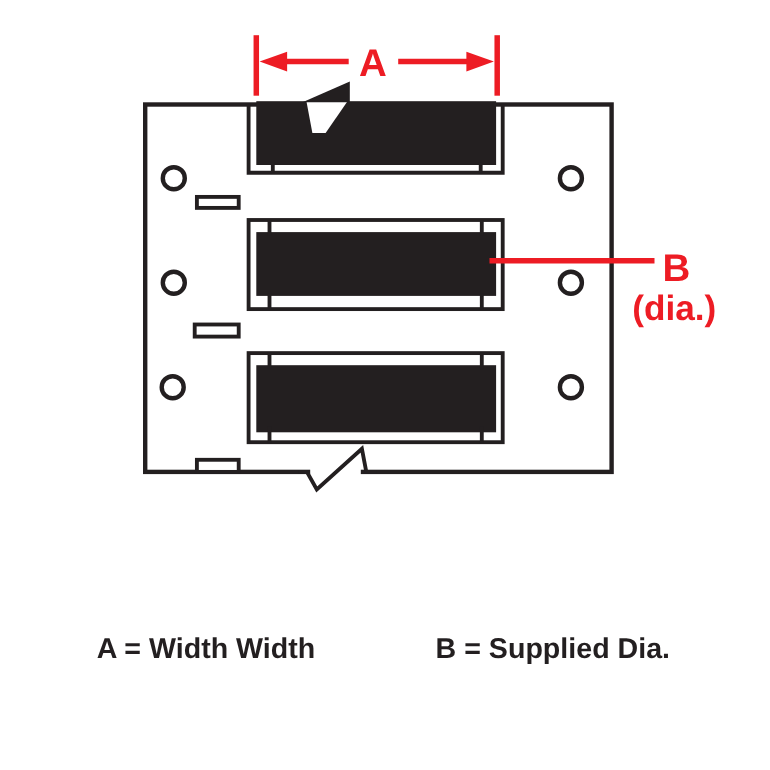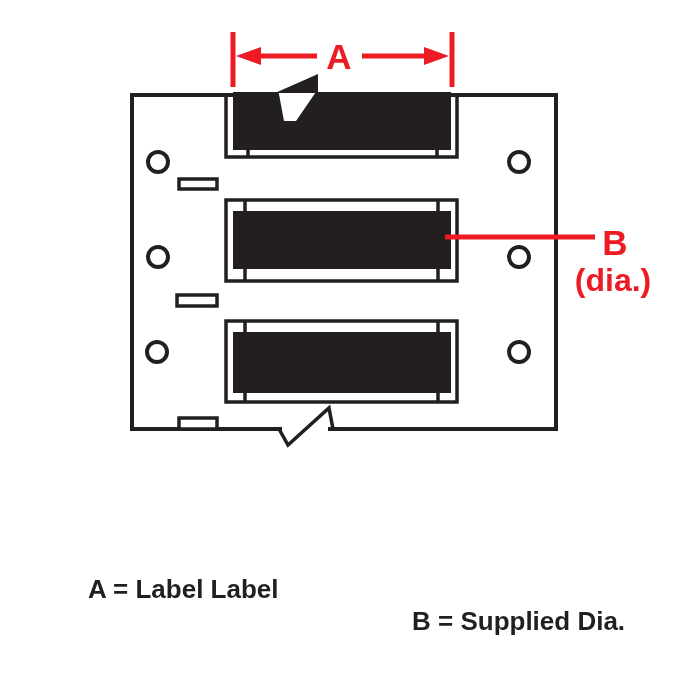--- a/index.html
+++ b/index.html
@@ -27,21 +27,21 @@
   .caption {
     position: absolute;
     font-family: "Liberation Sans", sans-serif;
     font-weight: bold;
     font-size: 26px;
     line-height: 1;
     color: #231f20;
     white-space: nowrap;
   }
   .caption-a { left: 88px;  top: 576px; }
-  .caption-b { left: 412px; top: 576px; margin-top: 32px; }
+  .caption-b { left: 396px; top: 576px; }
 </style>
 </head>
 <body>
 
 <div class="page">
 
   <svg width="700" height="560" viewBox="0 0 700 560">
 
     <rect x="132" y="95" width="424" height="334" class="carrier"></rect>
 
@@ -89,16 +89,16 @@
       <text x="339" y="69" font-size="35" text-anchor="middle" class="dimtxt" fill="#ed1c24">A</text>
     </g>
 
     <g>
       <line x1="445" y1="237" x2="595" y2="237" class="rline" stroke="#ed1c24"></line>
       <text x="615" y="255" font-size="35" text-anchor="middle" class="dimtxt" fill="#ed1c24">B</text>
       <text x="613" y="291" font-size="32" text-anchor="middle" class="dimtxt" fill="#ed1c24">(dia.)</text>
     </g>
   </svg>
 
-  <div class="caption caption-a">A = Label Label</div>
+  <div class="caption caption-a">A = Width Width</div>
   <div class="caption caption-b">B = Supplied Dia.</div>
 
 </div>
 
 </body></html>

